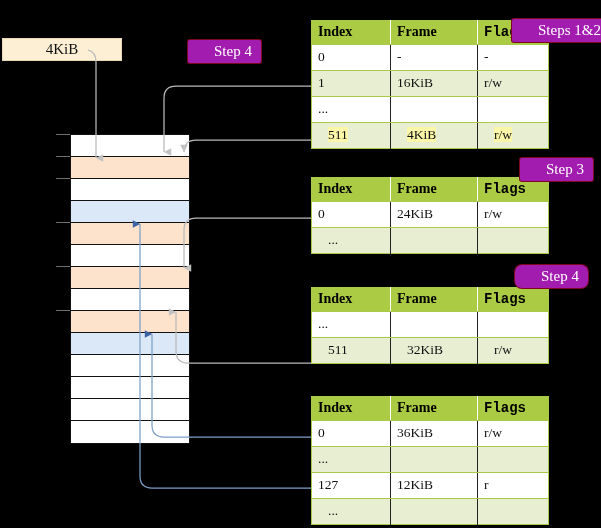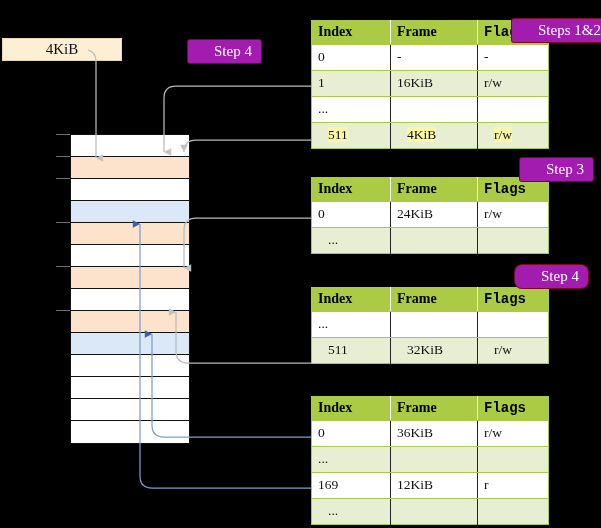--- a/index.html
+++ b/index.html
@@ -247,21 +247,21 @@
             <td class="col-idx">0</td>
             <td class="col-frame">36KiB</td>
             <td class="col-flags">r/w</td>
           </tr>
           <tr class="row-alt">
             <td class="col-idx">...</td>
             <td class="col-frame"></td>
             <td class="col-flags"></td>
           </tr>
           <tr class="row-plain">
-            <td class="col-idx">169</td>
+            <td class="col-idx">127</td>
             <td class="col-frame">12KiB</td>
             <td class="col-flags">r</td>
           </tr>
           <tr class="row-alt">
             <td class="col-idx">...</td>
             <td class="col-frame"></td>
             <td class="col-flags"></td>
           </tr>
         </tbody>
       </table>

